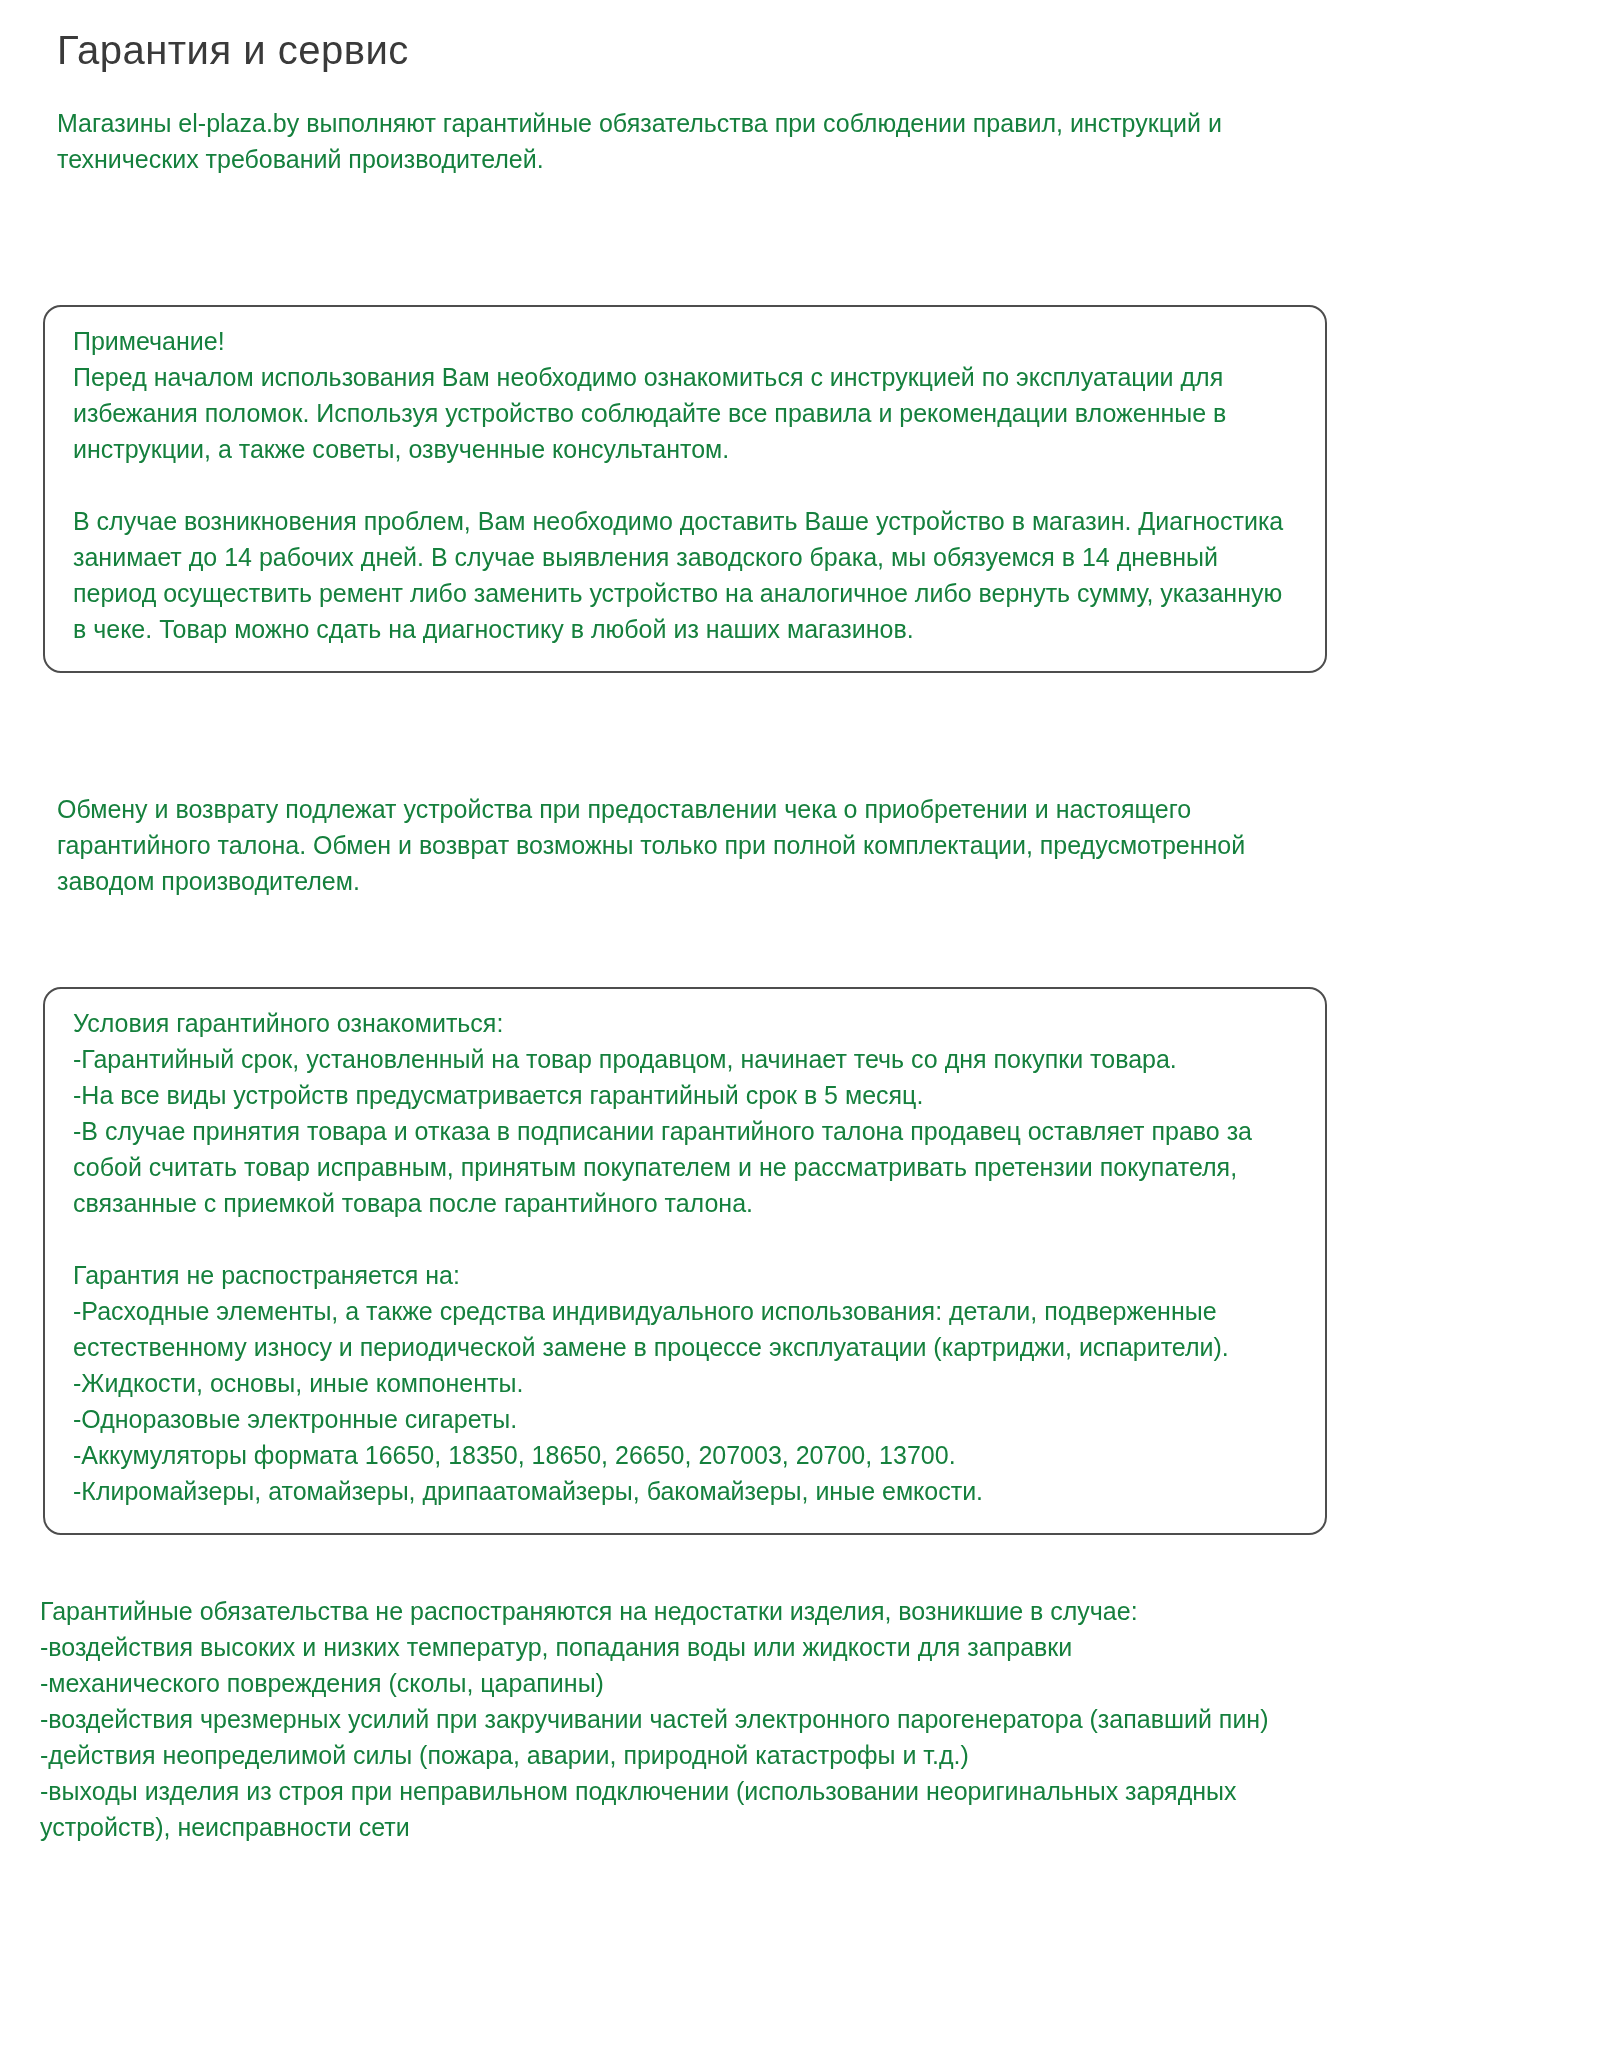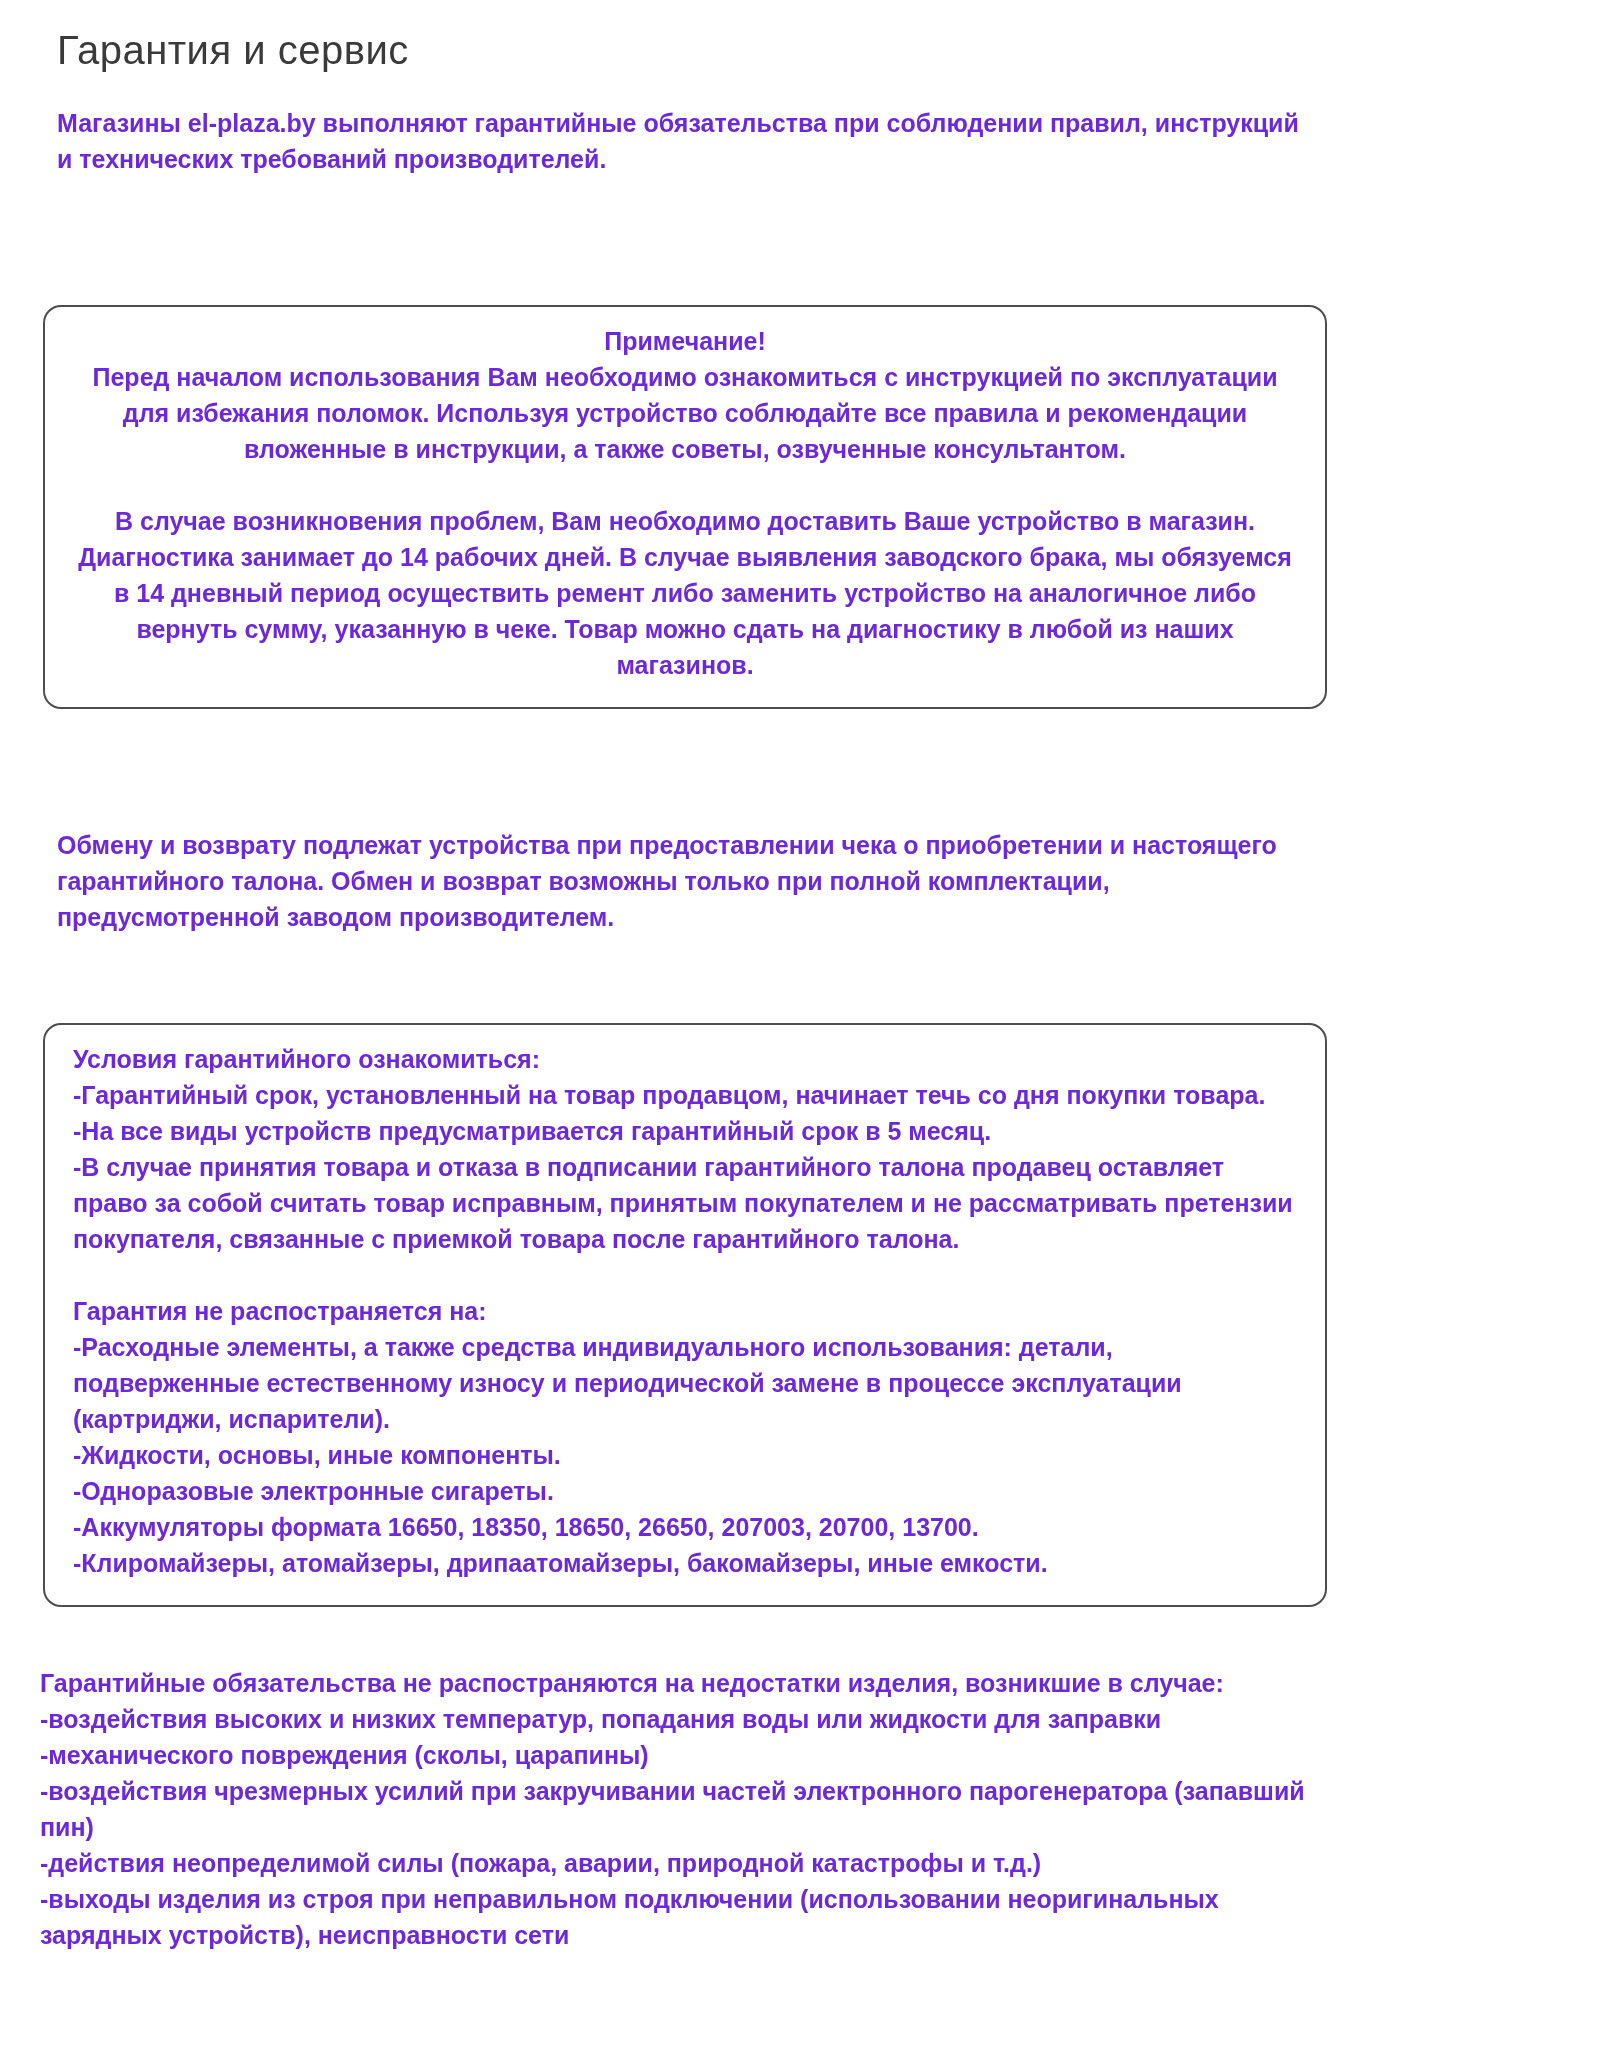--- a/index.html
+++ b/index.html
@@ -17,36 +17,36 @@
   }
   .page-title {
     margin: 28px 0 0 57px;
     font-size: 40px;
     font-weight: 400;
     letter-spacing: 0.5px;
     color: #3a3a3a;
   }
   .body-text {
     font-size: 25px;
-    font-weight: 700;
+    font-weight: 400;
     line-height: 36px;
-    color: #6d28d9;
+    color: #15803d;
   }
   .intro {
     margin: 32px 57px 0 57px;
     max-width: 1490px;
   }
   .rounded-box {
     margin-left: 43px;
     margin-right: 43px;
     border: 2px solid #4d4d4d;
     border-radius: 18px;
     padding: 16px 28px 24px 28px;
   }
-  .note-box { margin-top: 128px; text-align: center; }
+  .note-box { margin-top: 128px; }
   .conditions-box { margin-top: 88px; }
   .box-paragraph-gap { margin-top: 36px; }
   .exchange {
     margin: 118px 57px 0 57px;
     max-width: 1490px;
   }
   .liability {
     margin: 58px 40px 0 40px;
     max-width: 1525px;
   }

